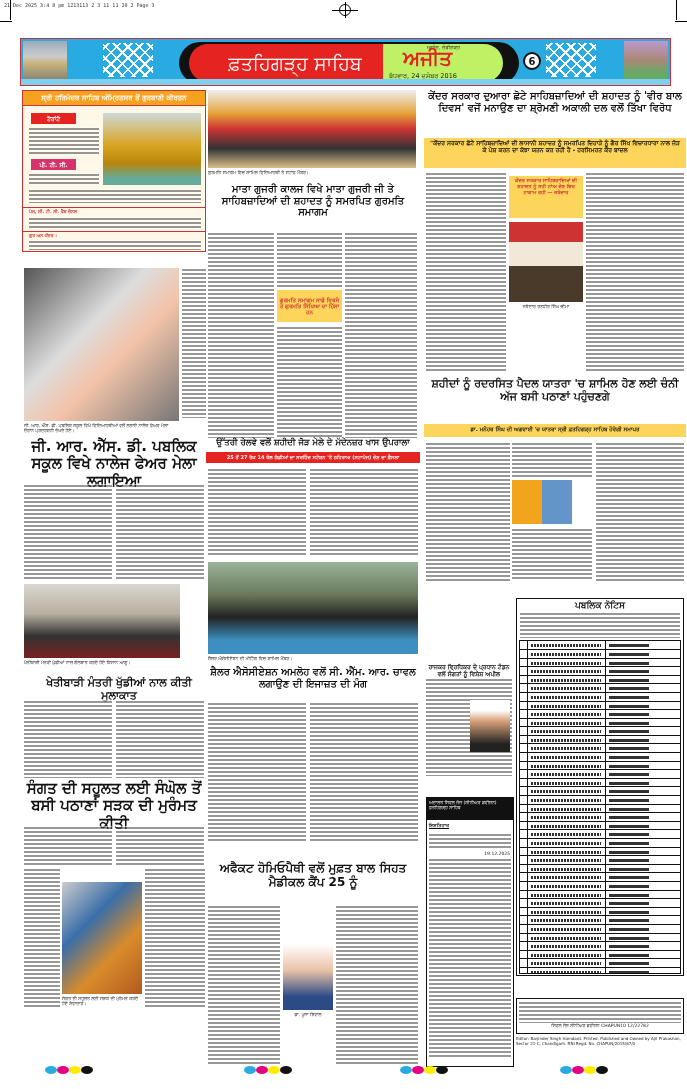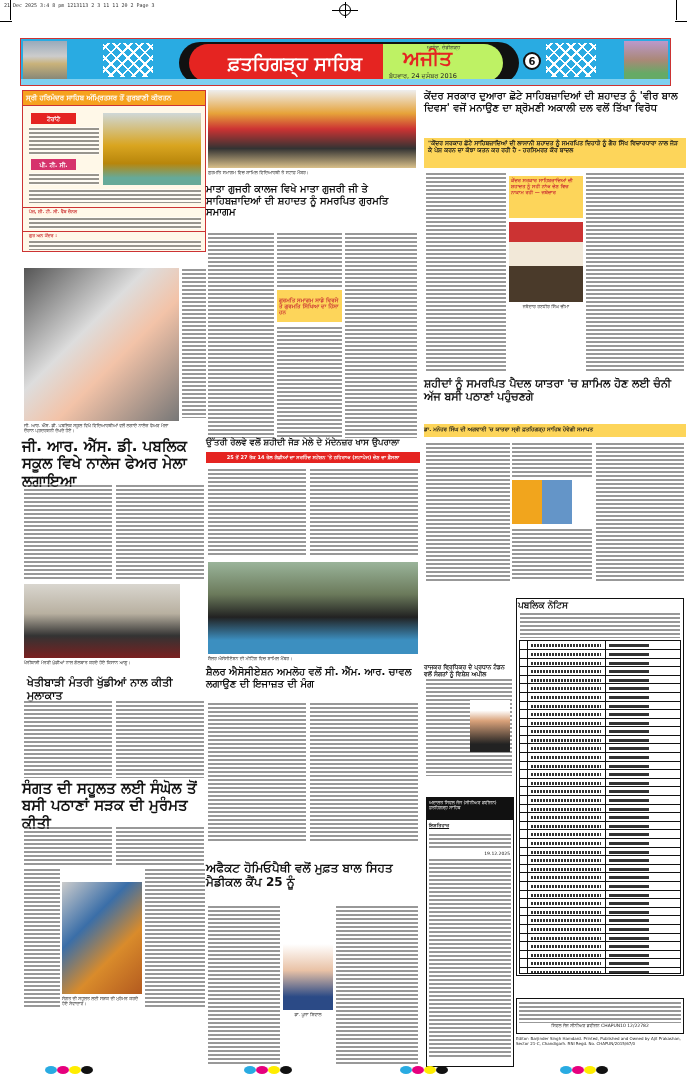--- a/index.html
+++ b/index.html
@@ -6,28 +6,28 @@
 body{width:687px;height:1089px;background:#fff;font-family:"DejaVu Sans",sans-serif;position:relative;overflow:hidden;color:#111}
 .abs{position:absolute}
 .slug{left:4px;top:2px;font-size:5px;color:#333;font-family:"DejaVu Sans Mono",monospace}
 .crop{background:#000}
 .masthead{left:20px;top:38px;width:651px;height:48px;background:#29abe2;border:1px solid #c33;overflow:hidden}
 .mh-stripe{position:absolute;left:0;right:0;bottom:0;height:6px;background:#7ed0f0}
 .mh-photo{position:absolute;top:2px;width:44px;height:38px;background:linear-gradient(#9ab,#ccc 40%,#c9b27a 60%,#887)}
 .mh-photo.r{background:linear-gradient(#b9c,#a87 50%,#6a6 85%)}
 .zig{position:absolute;top:4px;width:50px;height:34px;background:repeating-linear-gradient(45deg,transparent 0 6px,#fff 6px 8px),repeating-linear-gradient(-45deg,transparent 0 6px,#fff 6px 8px)}
 .mh-pill{position:absolute;left:158px;top:3px;width:340px;height:42px;border-radius:22px;background:#111;overflow:hidden}
-.mh-red{position:absolute;left:10px;top:2px;width:212px;height:38px;background:#e52421;border-radius:19px 0 0 19px;color:#fff;font-weight:bold;font-size:19px;display:flex;align-items:center;justify-content:center}
+.mh-red{position:absolute;left:10px;top:2px;width:212px;height:38px;background:#e52421;border-radius:19px 0 0 19px;color:#fff;font-weight:normal;font-size:19px;display:flex;align-items:center;justify-content:center}
 .mh-yel{position:absolute;left:204px;top:2px;width:120px;height:38px;background:#bef264;border-radius:0 19px 19px 0}
 .mh-ajit{position:absolute;left:20px;top:2px;font-size:20px;font-weight:bold;color:#e52421}
 .mh-date{position:absolute;left:6px;bottom:2px;font-size:6.5px;color:#222}
 .mh-edition{position:absolute;left:44px;top:0;font-size:5px;color:#333}
 .pageno{position:absolute;left:502px;top:13px;width:18px;height:18px;border-radius:50%;border:2px solid #111;background:#fff;font-size:10px;font-weight:bold;display:flex;align-items:center;justify-content:center}
 .txt{background:repeating-linear-gradient(#fff 0 1px,#444 1px 3px,#fff 3px 4px);opacity:.55}
-.hl{font-weight:bold;color:#111;text-align:left;line-height:1.15}
+.hl{font-weight:bold;color:#111;text-align:center;line-height:1.15}
 .cap{font-size:4.5px;color:#222}
 .photo{background:#888}
 .box{border:1px solid #c33}
 .yellow{background:#fdd55a}
 .redbar{background:#e52421;color:#fff;font-size:6px;text-align:center;line-height:11px;font-weight:bold}
 .tbl{border:1px solid #111}
 .tbl .row{height:8.6px;border-bottom:1px solid #111;display:flex}
 .tbl .c1{width:8px;border-right:1px solid #111}
 .tbl .c2{width:78px;border-right:1px solid #111;background:repeating-linear-gradient(90deg,#333 0 2px,#fff 2px 3px);background-size:70px 3px;background-repeat:no-repeat;background-position:3px 3px}
 .tbl .c3{flex:1;background:linear-gradient(#333,#333);background-size:40px 3px;background-repeat:no-repeat;background-position:3px 3px}
@@ -130,21 +130,21 @@
 <div class="abs yellow" style="left:424px;top:138px;width:262px;height:30px;padding:2px 4px">
   <div class="hl" style="font-size:6px">"ਕੇਂਦਰ ਸਰਕਾਰ ਛੋਟੇ ਸਾਹਿਬਜ਼ਾਦਿਆਂ ਦੀ ਲਾਸਾਨੀ ਸ਼ਹਾਦਤ ਨੂੰ ਸਮਰਪਿਤ ਦਿਹਾੜੇ ਨੂੰ ਗੈਰ ਸਿੱਖ ਵਿਚਾਰਧਾਰਾ ਨਾਲ ਜੋੜ ਕੇ ਪੇਸ਼ ਕਰਨ ਦਾ ਕੋਝਾ ਯਤਨ ਕਰ ਰਹੀ ਹੈ - ਹਰਸਿਮਰਤ ਕੌਰ ਬਾਦਲ</div>
 </div>
 <div class="abs txt" style="left:426px;top:172px;width:80px;height:200px"></div>
 <div class="abs" style="left:509px;top:176px;width:74px;height:42px;background:#fdd55a;padding:2px">
   <div class="hl" style="font-size:5px;color:#c33">ਕੇਂਦਰ ਸਰਕਾਰ ਸਾਹਿਬਜ਼ਾਦਿਆਂ ਦੀ ਸ਼ਹਾਦਤ ਨੂੰ ਸਹੀ ਨਾਂਅ ਦੇਣ ਵਿਚ ਨਾਕਾਮ ਰਹੀ — ਜਥੇਦਾਰ</div>
 </div>
 <div class="abs photo" style="left:509px;top:222px;width:74px;height:80px;background:linear-gradient(#c33 0 25%,#f2e8d8 25% 55%,#4a3a2a 55%)"></div>
 <div class="abs cap" style="left:509px;top:304px;width:74px;text-align:center">ਜਥੇਦਾਰ ਰਣਧੀਰ ਸਿੰਘ ਚੀਮਾ</div>
 <div class="abs txt" style="left:586px;top:172px;width:98px;height:200px"></div>
-<div class="abs hl" style="left:424px;top:378px;width:262px;font-size:11px">ਸ਼ਹੀਦਾਂ ਨੂੰ ਸਮਰਪਿਤ ਪੈਦਲ ਯਾਤਰਾ 'ਚ ਸ਼ਾਮਿਲ ਹੋਣ ਲਈ ਚੰਨੀ ਅੱਜ ਬਸੀ ਪਠਾਣਾਂ ਪਹੁੰਚਣਗੇ</div>
+<div class="abs hl" style="left:424px;top:378px;width:262px;font-size:11px">ਸ਼ਹੀਦਾਂ ਨੂੰ ਰਦਰਸਿਤ ਪੈਦਲ ਯਾਤਰਾ 'ਚ ਸ਼ਾਮਿਲ ਹੋਣ ਲਈ ਚੰਨੀ ਅੱਜ ਬਸੀ ਪਠਾਣਾਂ ਪਹੁੰਚਣਗੇ</div>
 <div class="abs yellow" style="left:424px;top:424px;width:262px;height:13px">
   <div class="hl" style="font-size:5.5px;padding-top:2px">ਡਾ. ਮਨੋਹਰ ਸਿੰਘ ਦੀ ਅਗਵਾਈ 'ਚ ਯਾਤਰਾ ਸ੍ਰੀ ਫ਼ਤਹਿਗੜ੍ਹ ਸਾਹਿਬ ਹੋਵੇਗੀ ਸਮਾਪਤ</div>
 </div>
 <div class="abs txt" style="left:426px;top:442px;width:84px;height:140px"></div>
 <div class="abs photo" style="left:512px;top:480px;width:60px;height:44px;background:linear-gradient(90deg,#f1a51d 0 50%,#6495c8 50%)"></div>
 <div class="abs txt" style="left:512px;top:442px;width:80px;height:36px"></div>
 <div class="abs txt" style="left:512px;top:528px;width:80px;height:52px"></div>
 <div class="abs txt" style="left:596px;top:442px;width:88px;height:140px"></div>
 
 <div class="abs hl" style="left:424px;top:664px;width:90px;font-size:6px">ਰਾਜਕਰ ਵ੍ਰਿਧਿਕਰ ਦੇ ਪ੍ਰਧਾਨ ਟੰਡਨ ਵਲੋਂ ਸੰਗਤਾਂ ਨੂੰ ਵਿਸ਼ੇਸ਼ ਅਪੀਲ</div>

